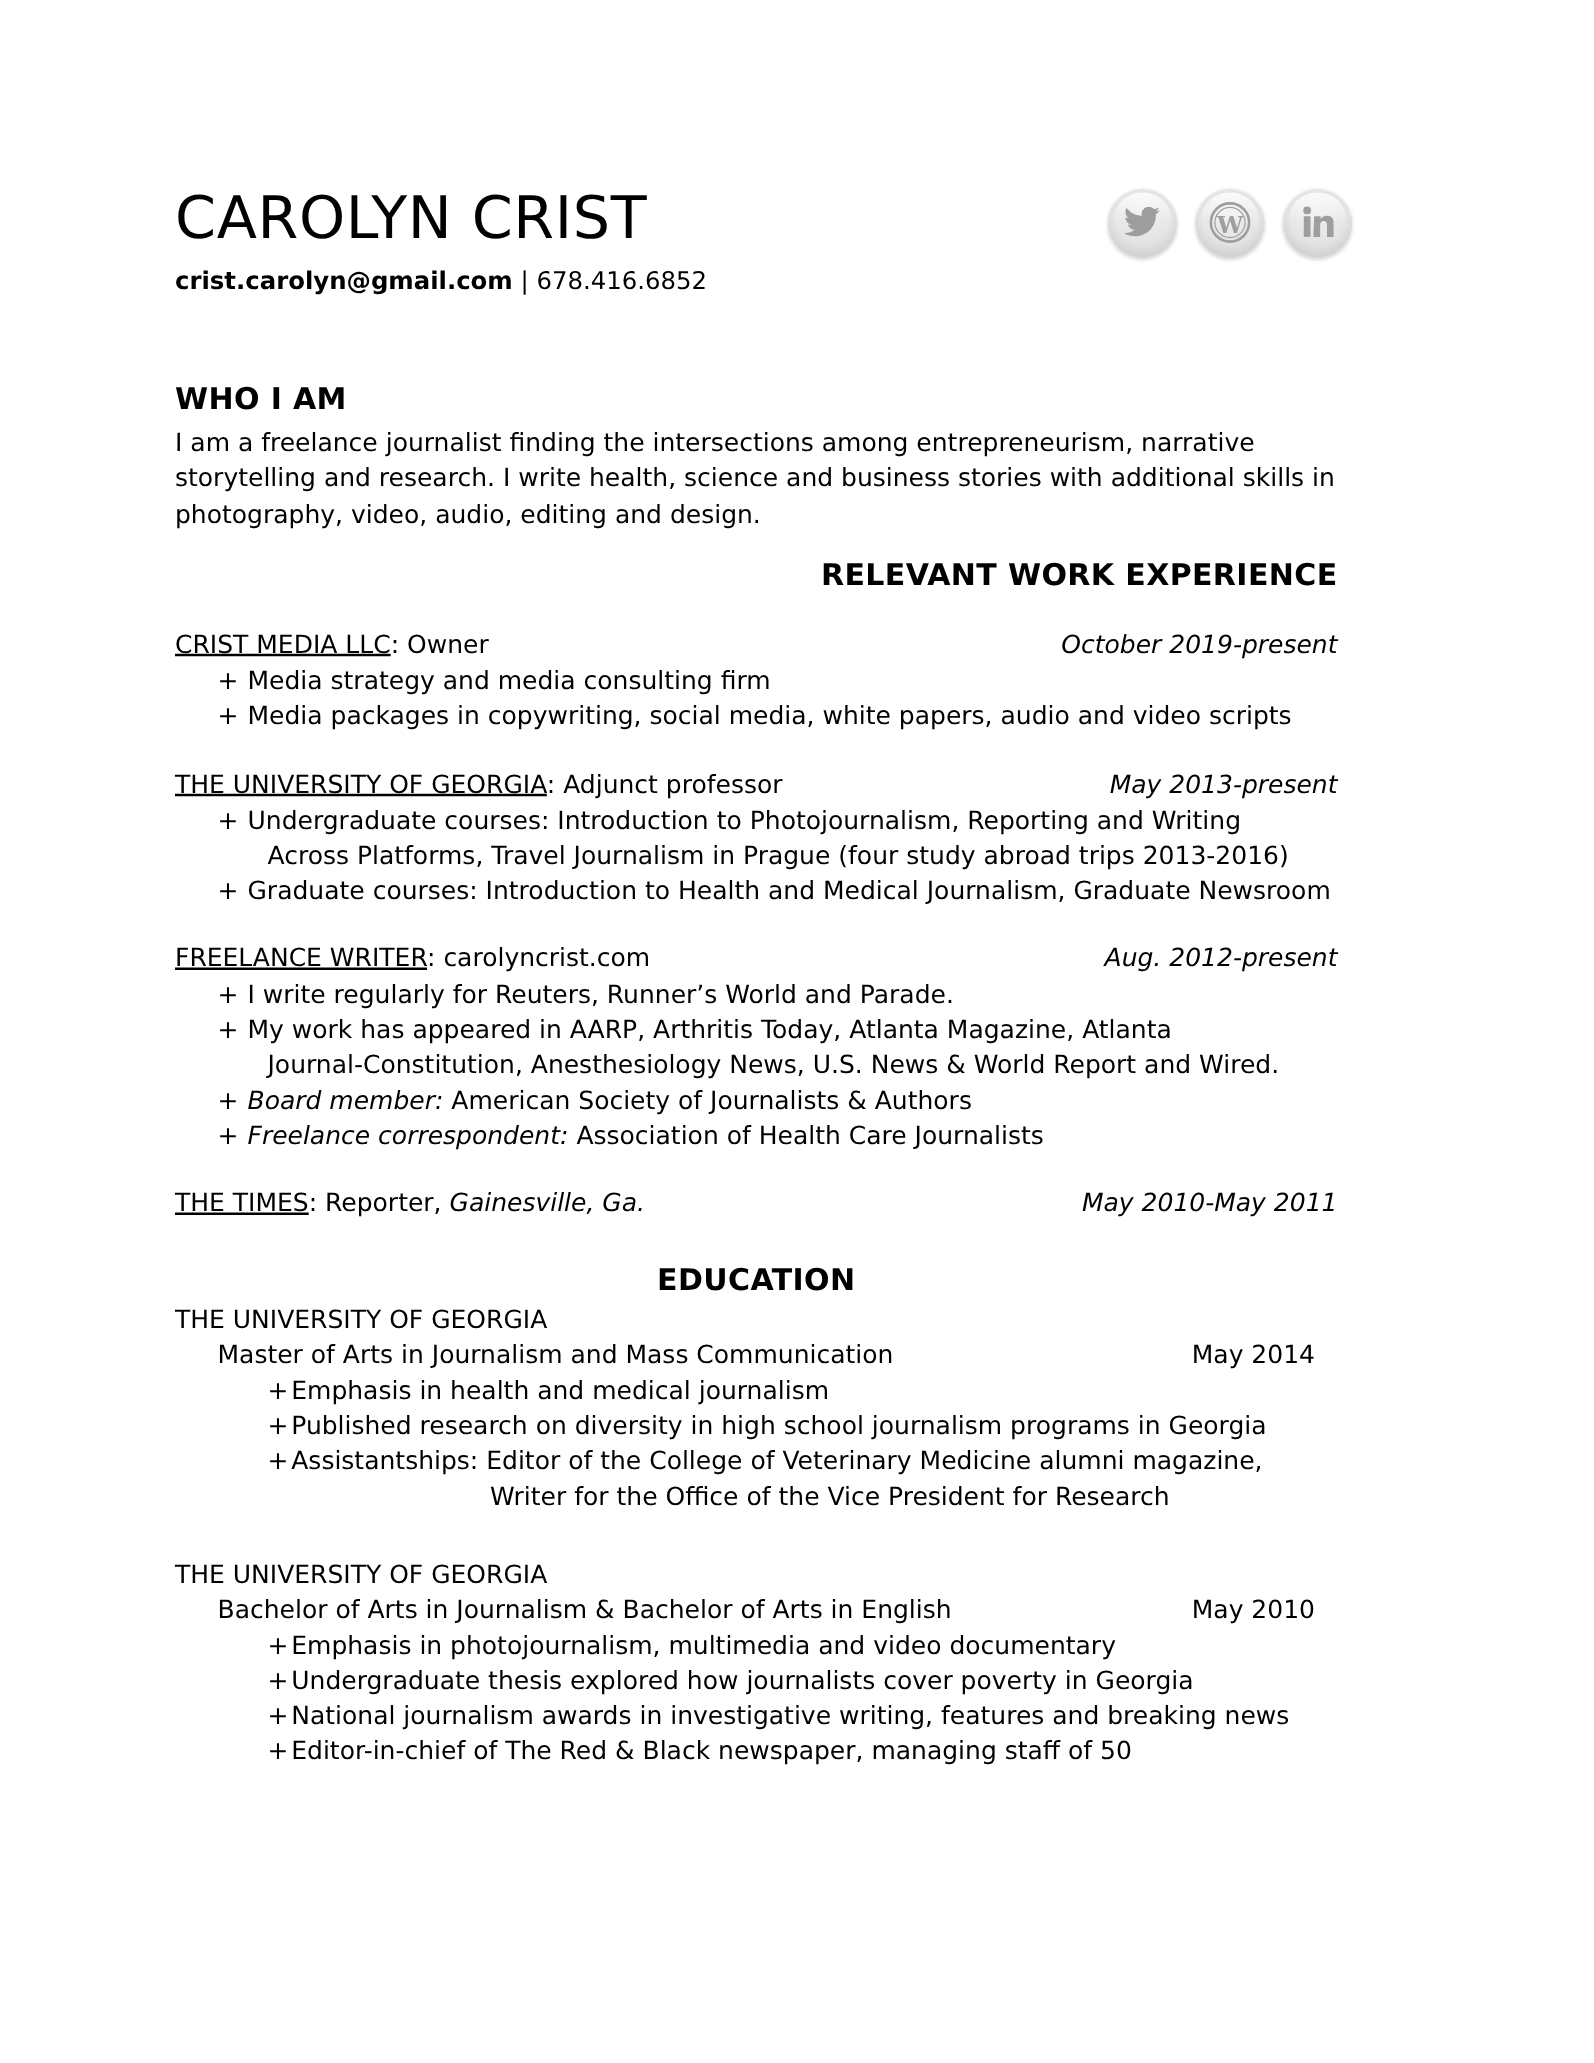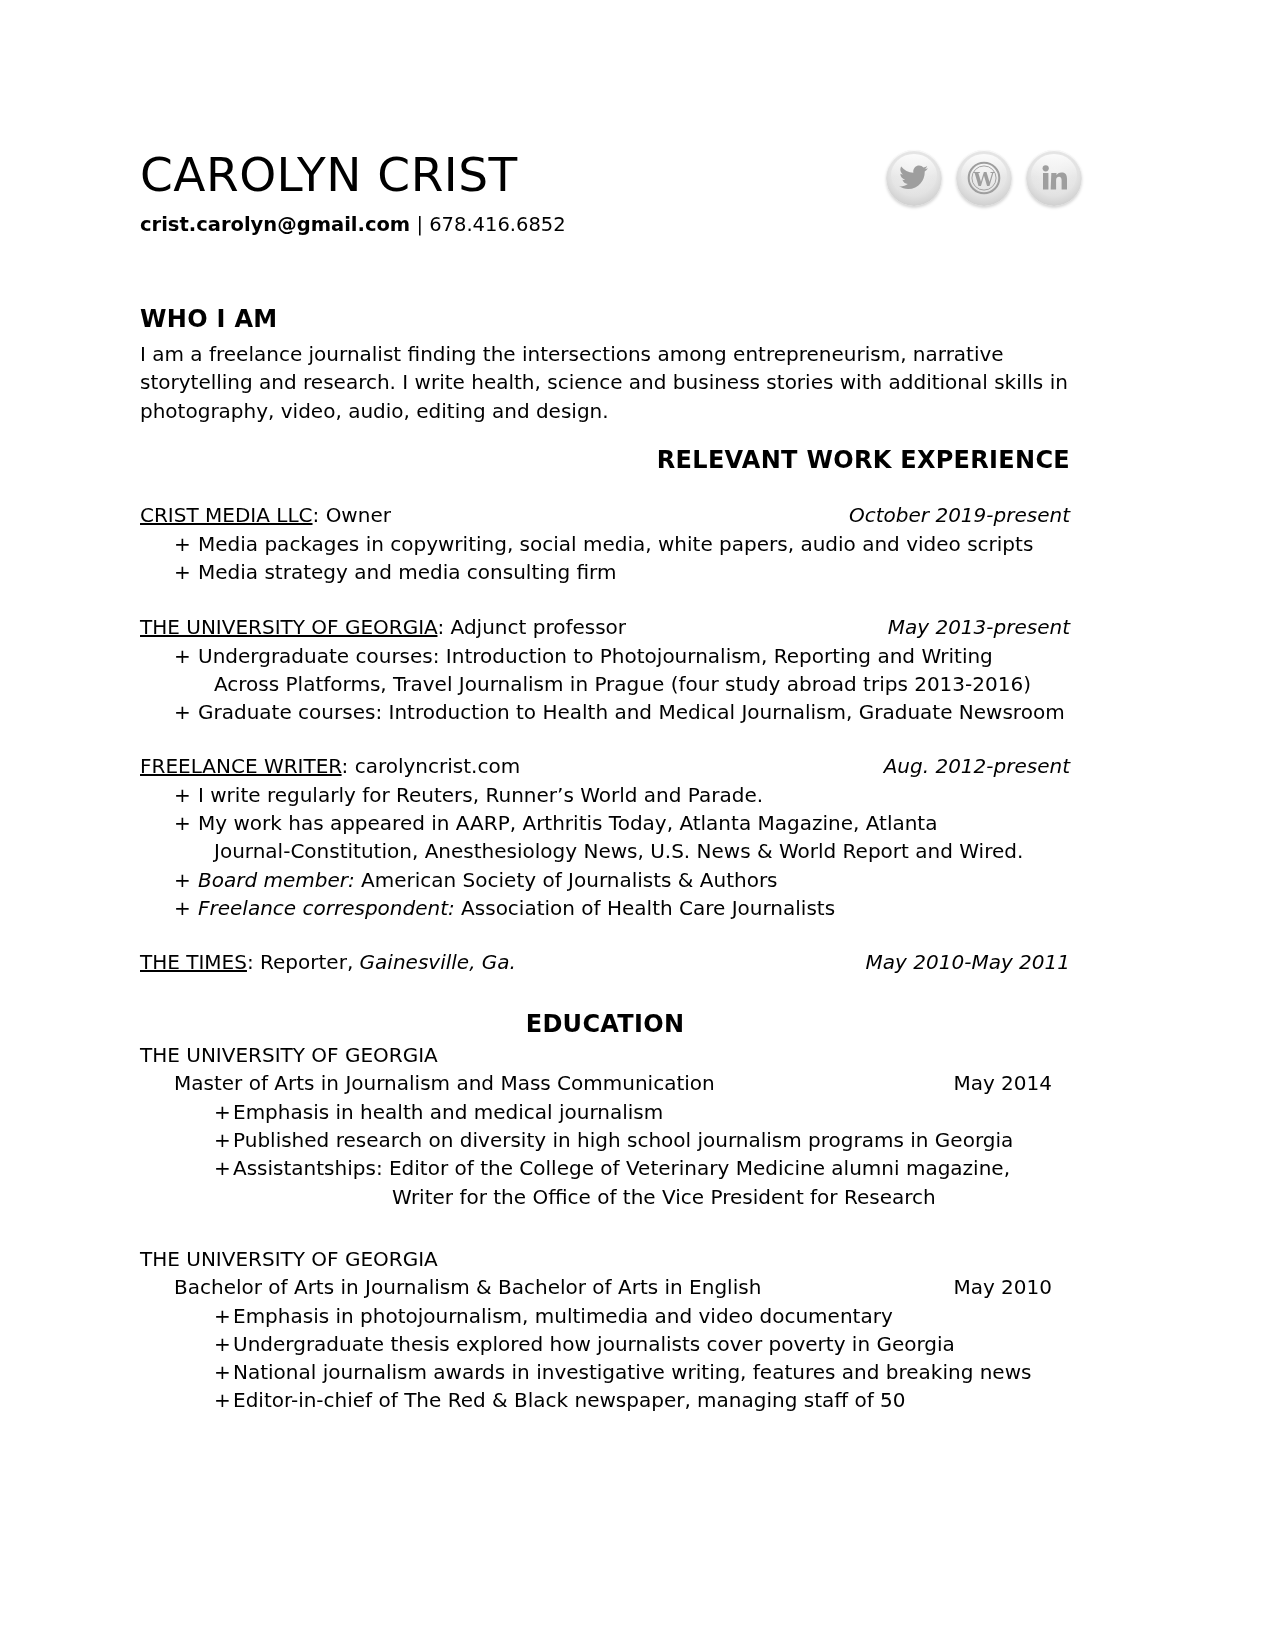--- a/index.html
+++ b/index.html
@@ -232,22 +232,22 @@
     <div class="section-head work-head">RELEVANT WORK EXPERIENCE</div>
 
     <div class="job">
       <div class="job-line">
         <span class="job-title">
           <span class="job-org">CRIST MEDIA LLC</span><span>: </span><span>Owner</span>
         </span>
         <span class="job-date">October 2019-present</span>
       </div>
       <ul class="bullets">
+        <li>Media strategy and media consulting firm</li>
         <li>Media packages in copywriting, social media, white papers, audio and video scripts</li>
-        <li>Media strategy and media consulting firm</li>
       </ul>
     </div>
 
     <div class="job">
       <div class="job-line">
         <span class="job-title">
           <span class="job-org">THE UNIVERSITY OF GEORGIA</span><span>: </span><span>Adjunct professor</span>
         </span>
         <span class="job-date">May 2013-present</span>
       </div>

